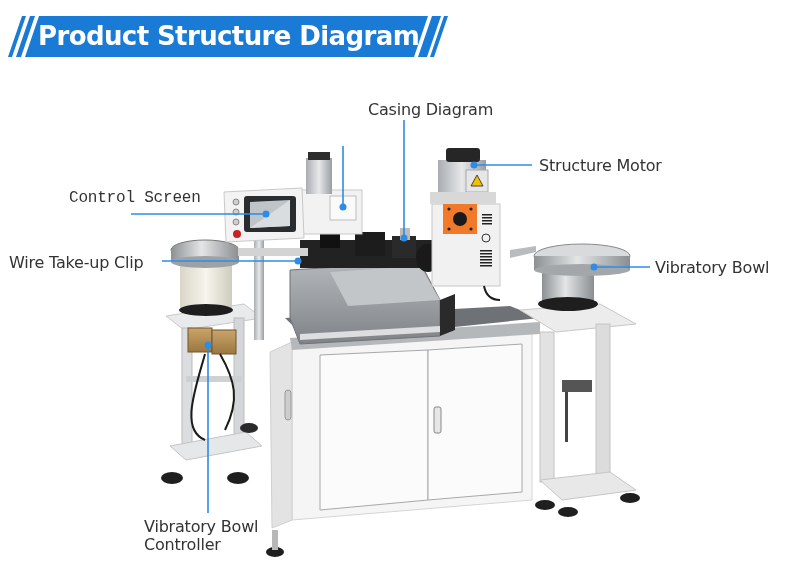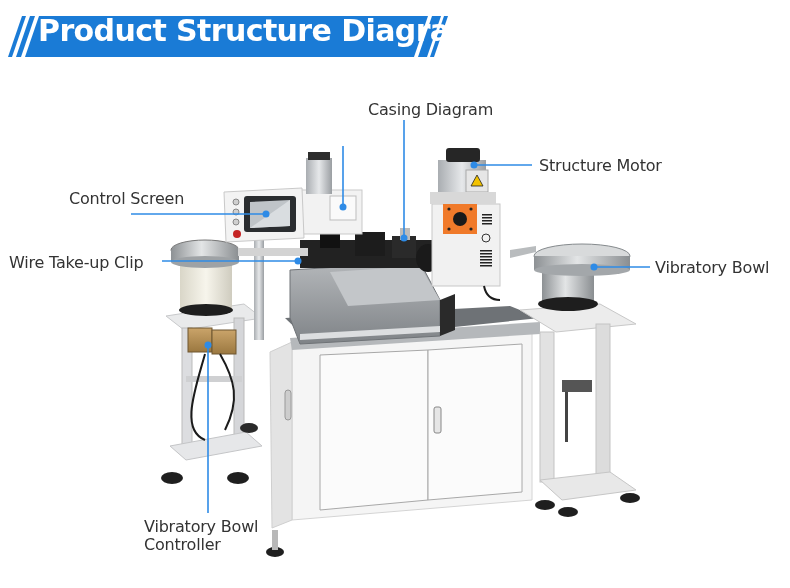--- a/index.html
+++ b/index.html
@@ -1,21 +1,21 @@
 <!DOCTYPE html>
 <html><head>
 <meta charset="utf-8">
 <style>
   html, body { margin:0; padding:0; background:#ffffff; }
   body { width:790px; height:588px; position:relative; overflow:hidden;
          font-family:"DejaVu Sans", sans-serif; }
   #stage { position:absolute; left:0; top:0; width:790px; height:588px; }
   .banner { position:absolute; left:0; top:0; width:450px; height:70px; }
-  .banner-title { position:absolute; left:38px; top:10px; height:41px; line-height:41px;
-                  color:#ffffff; font-weight:bold; font-size:30px; letter-spacing:-0.6px;
+  .banner-title { position:absolute; left:38px; top:16px; height:41px; line-height:41px;
+                  color:#ffffff; font-weight:bold; font-size:26px; letter-spacing:-0.6px;
                   white-space:nowrap; }
   .label { position:absolute; color:#333333; font-size:16px; white-space:nowrap;
            font-family:"DejaVu Sans", sans-serif; letter-spacing:-0.2px; }
 </style>
 </head>
 <body>
 
 <div id="stage">
 
   <svg class="banner" viewBox="0 0 450 70" width="450" height="70">
@@ -190,19 +190,19 @@
 
       <line x1="594" y1="267" x2="650" y2="267"></line>
       <circle cx="594" cy="267" r="3.5" stroke="none"></circle>
 
       <line x1="208" y1="345" x2="208" y2="513"></line>
       <circle cx="208" cy="345" r="3.5" stroke="none"></circle>
     </g>
   </svg>
 
   <div class="label" style="left:368px;top:100px;">Casing Diagram</div>
-  <div class="label" style="left:69px;top:189px;">Control Screen</div>
+  <div class="label" style="left:69px;top:189px;font-family:Liberation Mono, monospace;">Control Screen</div>
   <div class="label" style="left:539px;top:156px;">Structure Motor</div>
   <div class="label" style="left:9px;top:253px;">Wire Take-up Clip</div>
   <div class="label" style="left:655px;top:258px;">Vibratory Bowl</div>
   <div class="label" style="left:144px;top:517px;">Vibratory Bowl</div>
   <div class="label" style="left:144px;top:535px;">Controller</div>
 </div>
 
 </body></html>

